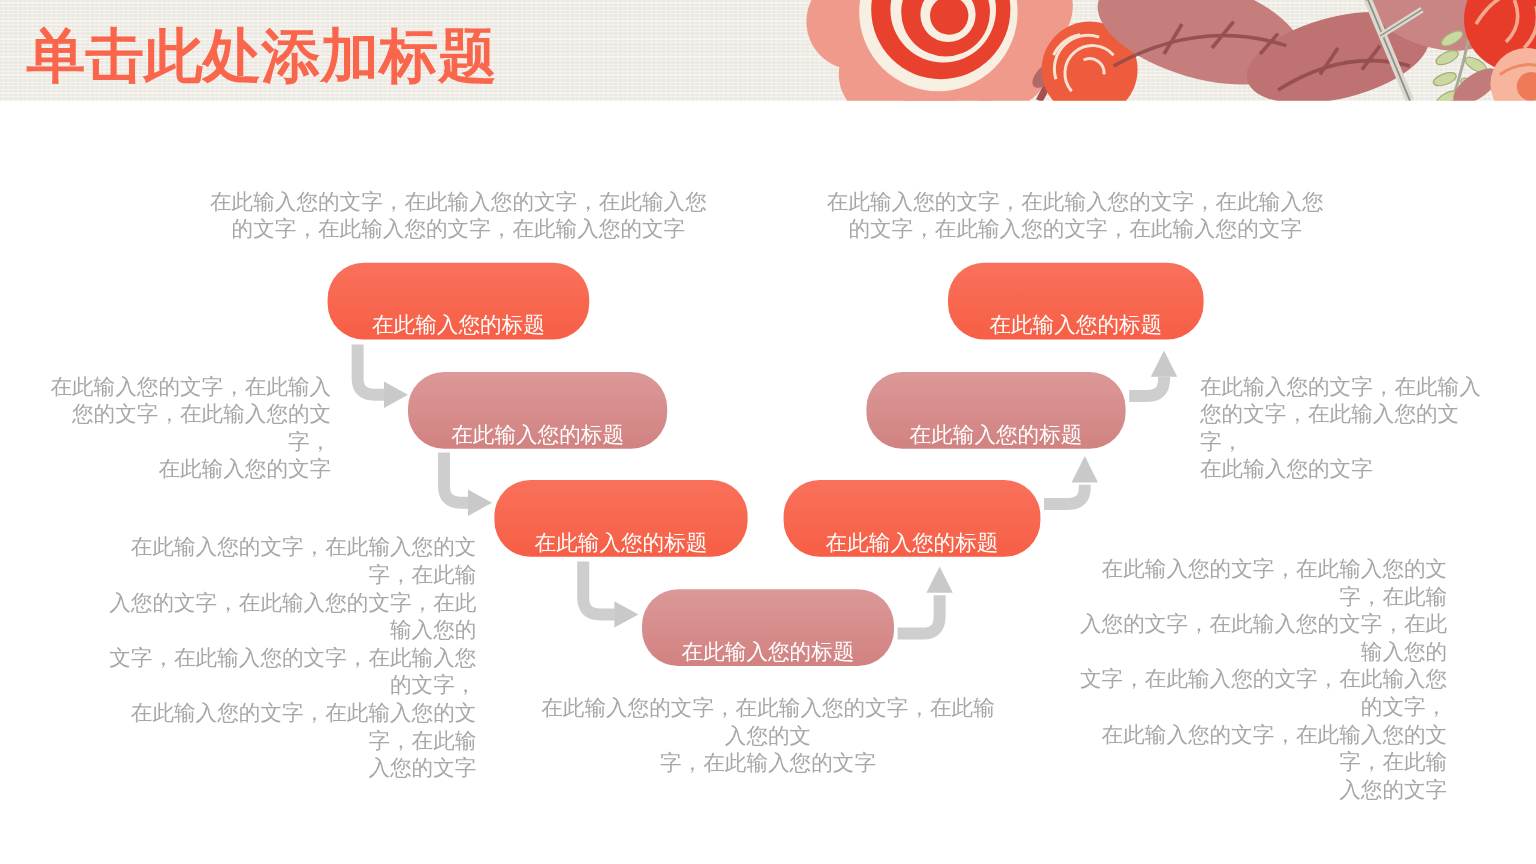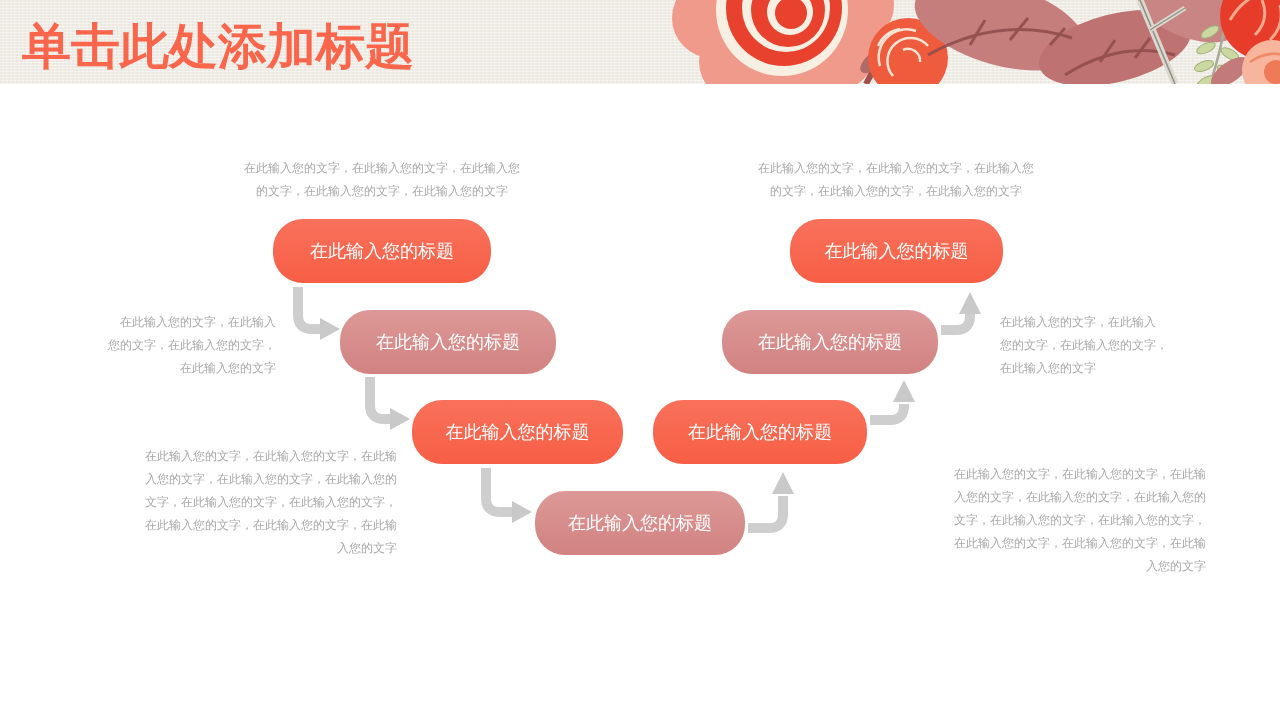--- a/index.html
+++ b/index.html
@@ -14,27 +14,27 @@
     background-image:
       repeating-linear-gradient(0deg,rgba(255,255,255,.45) 0px,rgba(255,255,255,.45) 1px,transparent 1px,transparent 3px),
       repeating-linear-gradient(90deg,rgba(0,0,0,.02) 0px,rgba(0,0,0,.02) 2px,transparent 2px,transparent 4px);
   }
   .title{
     position:absolute;left:22px;top:14px;font-size:49px;font-weight:bold;
     color:#F9664C;letter-spacing:0;white-space:nowrap;
   }
   .flowers{position:absolute;top:0;right:0;display:block}
   .box{
-    position:absolute;border-radius:30px;display:flex;align-items:center;justify-content:center;
+    position:absolute;border-radius:30px;display:flex;align-items:flex-end;justify-content:center;
     color:#FFFFFF;font-size:18px;text-align:center;
   }
   .box.orange{background:linear-gradient(180deg,#F9715B 0%,#F75E45 100%)}
   .box.pink{background:linear-gradient(180deg,#DC9997 0%,#D18281 100%)}
   .ph{
-    position:absolute;color:#A7A7A7;font-size:12px;line-height:23px;white-space:pre-line;
+    position:absolute;color:#A7A7A7;font-size:18px;line-height:23px;white-space:pre-line;
   }
   .ph.center{text-align:center}
   .ph.right{text-align:right}
   .ph.left{text-align:left}
   .arrows{position:absolute;left:0;top:0;pointer-events:none}
 </style>
 </head>
 <body>
 
 <div class="slide">
@@ -185,14 +185,16 @@
 文字，在此输入您的文字，在此输入您的文字，
 在此输入您的文字，在此输入您的文字，在此输
 入您的文字</div>
 
   <div class="ph right" style="left:884px;top:463px;width:322px">在此输入您的文字，在此输入您的文字，在此输
 入您的文字，在此输入您的文字，在此输入您的
 文字，在此输入您的文字，在此输入您的文字，
 在此输入您的文字，在此输入您的文字，在此输
 入您的文字</div>
 
+  <div class="ph center" style="left:445px;top:579px;width:390px">在此输入您的文字，在此输入您的文字，在此输入您的文
+字，在此输入您的文字</div>
 
 </div>
 
 </body></html>

